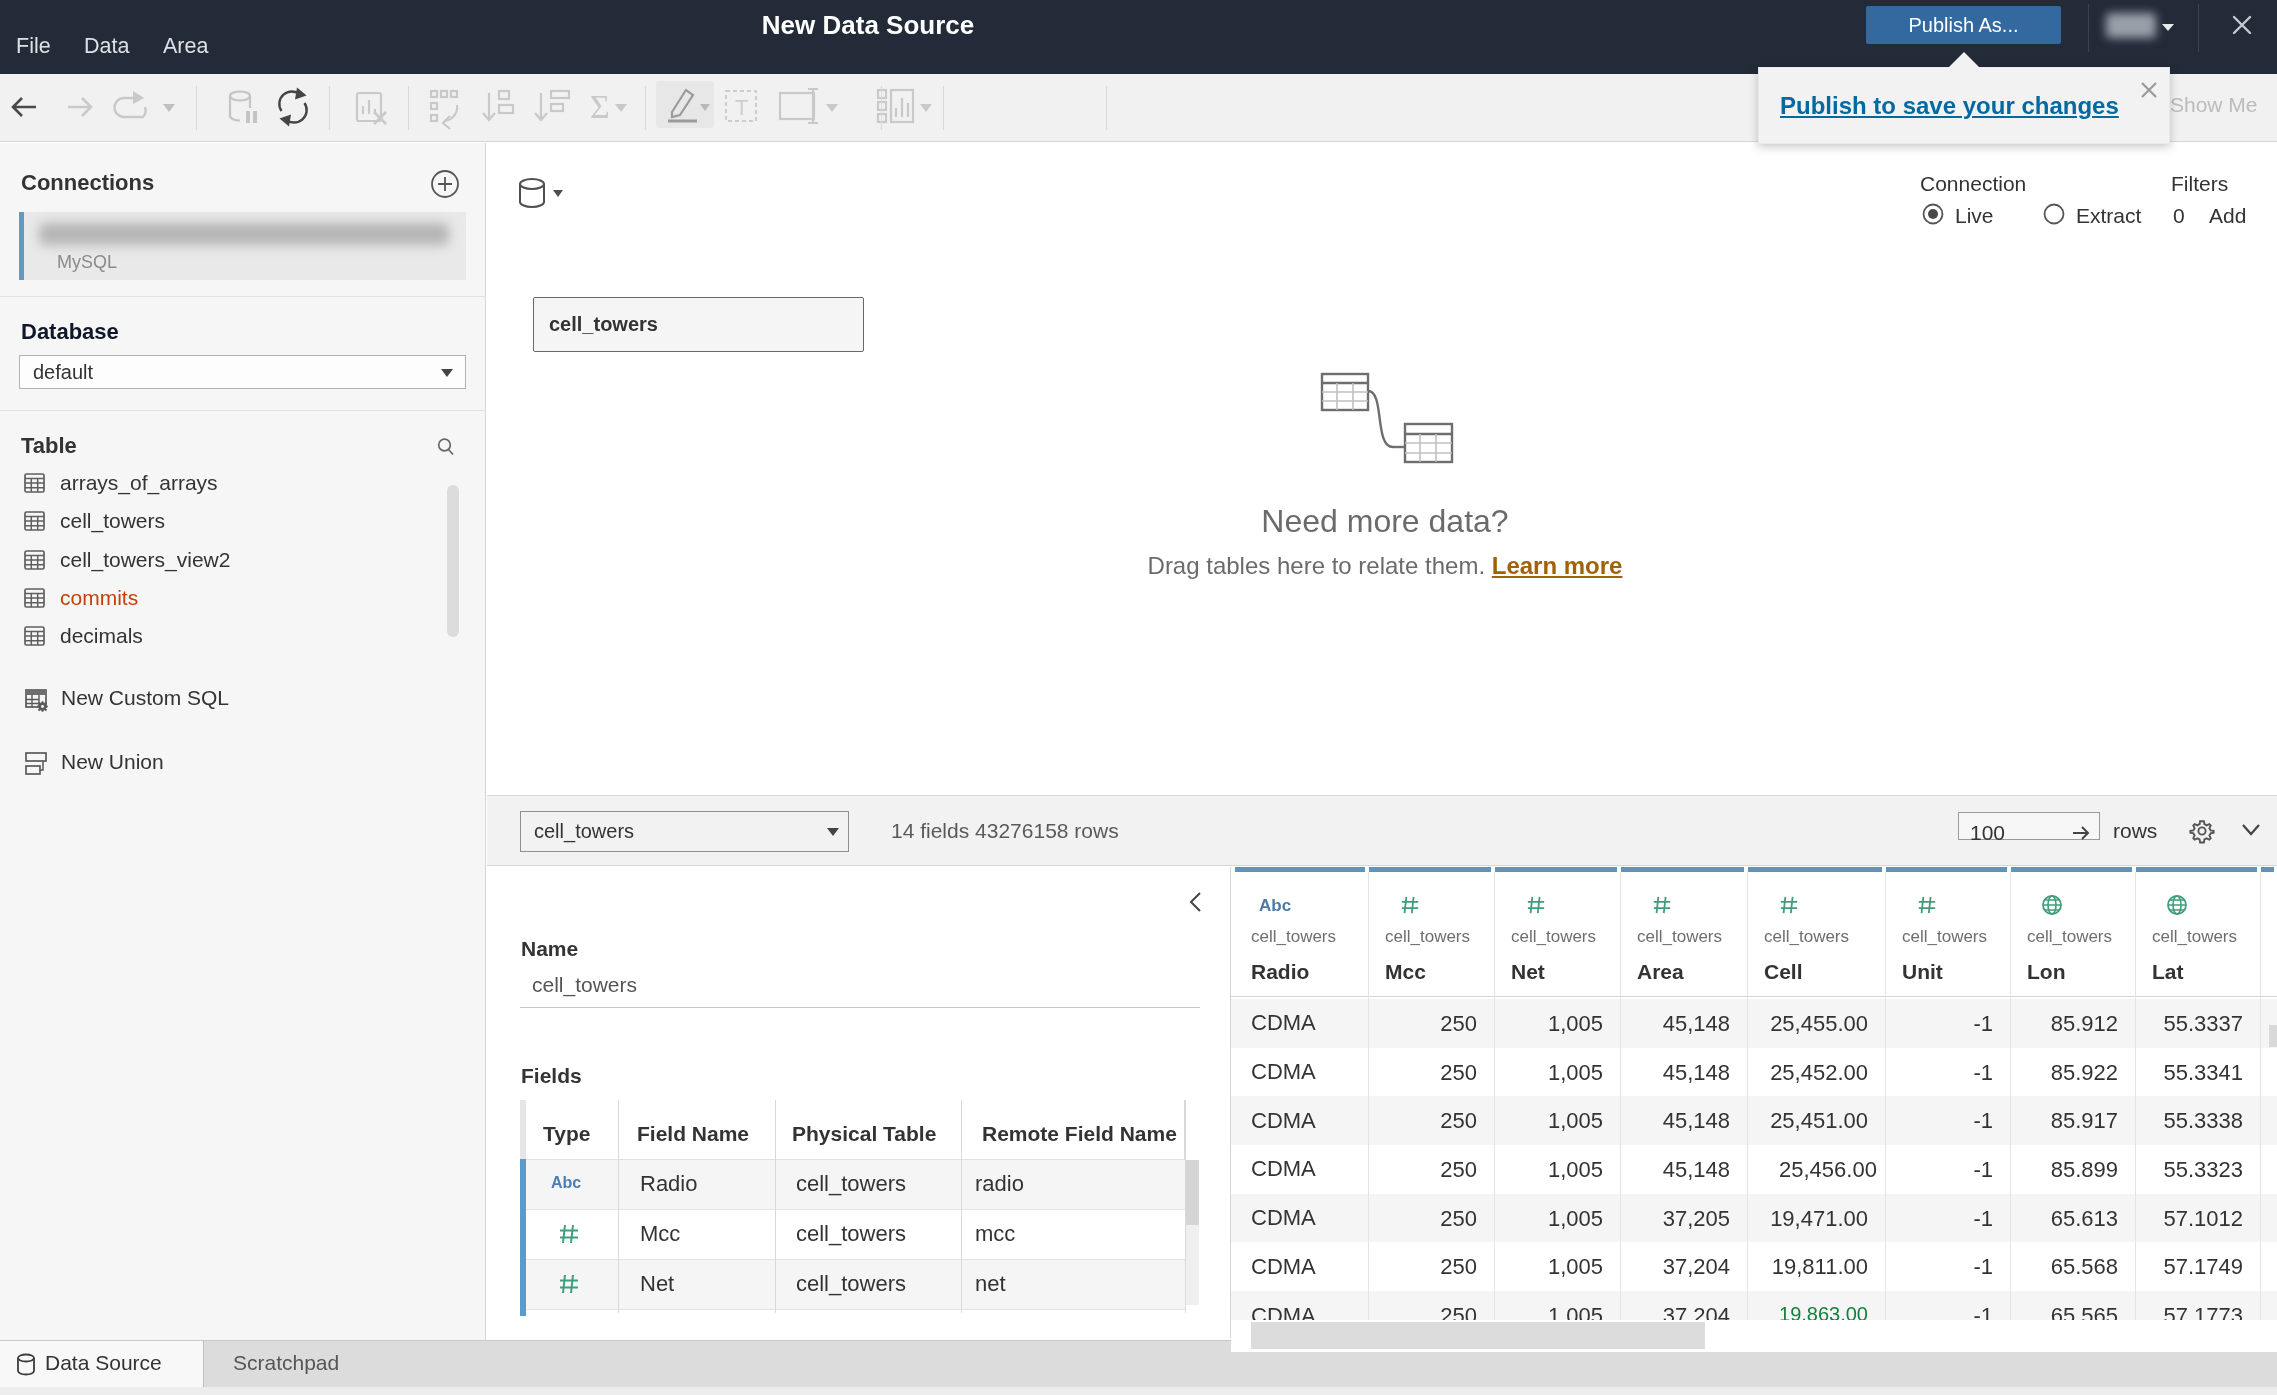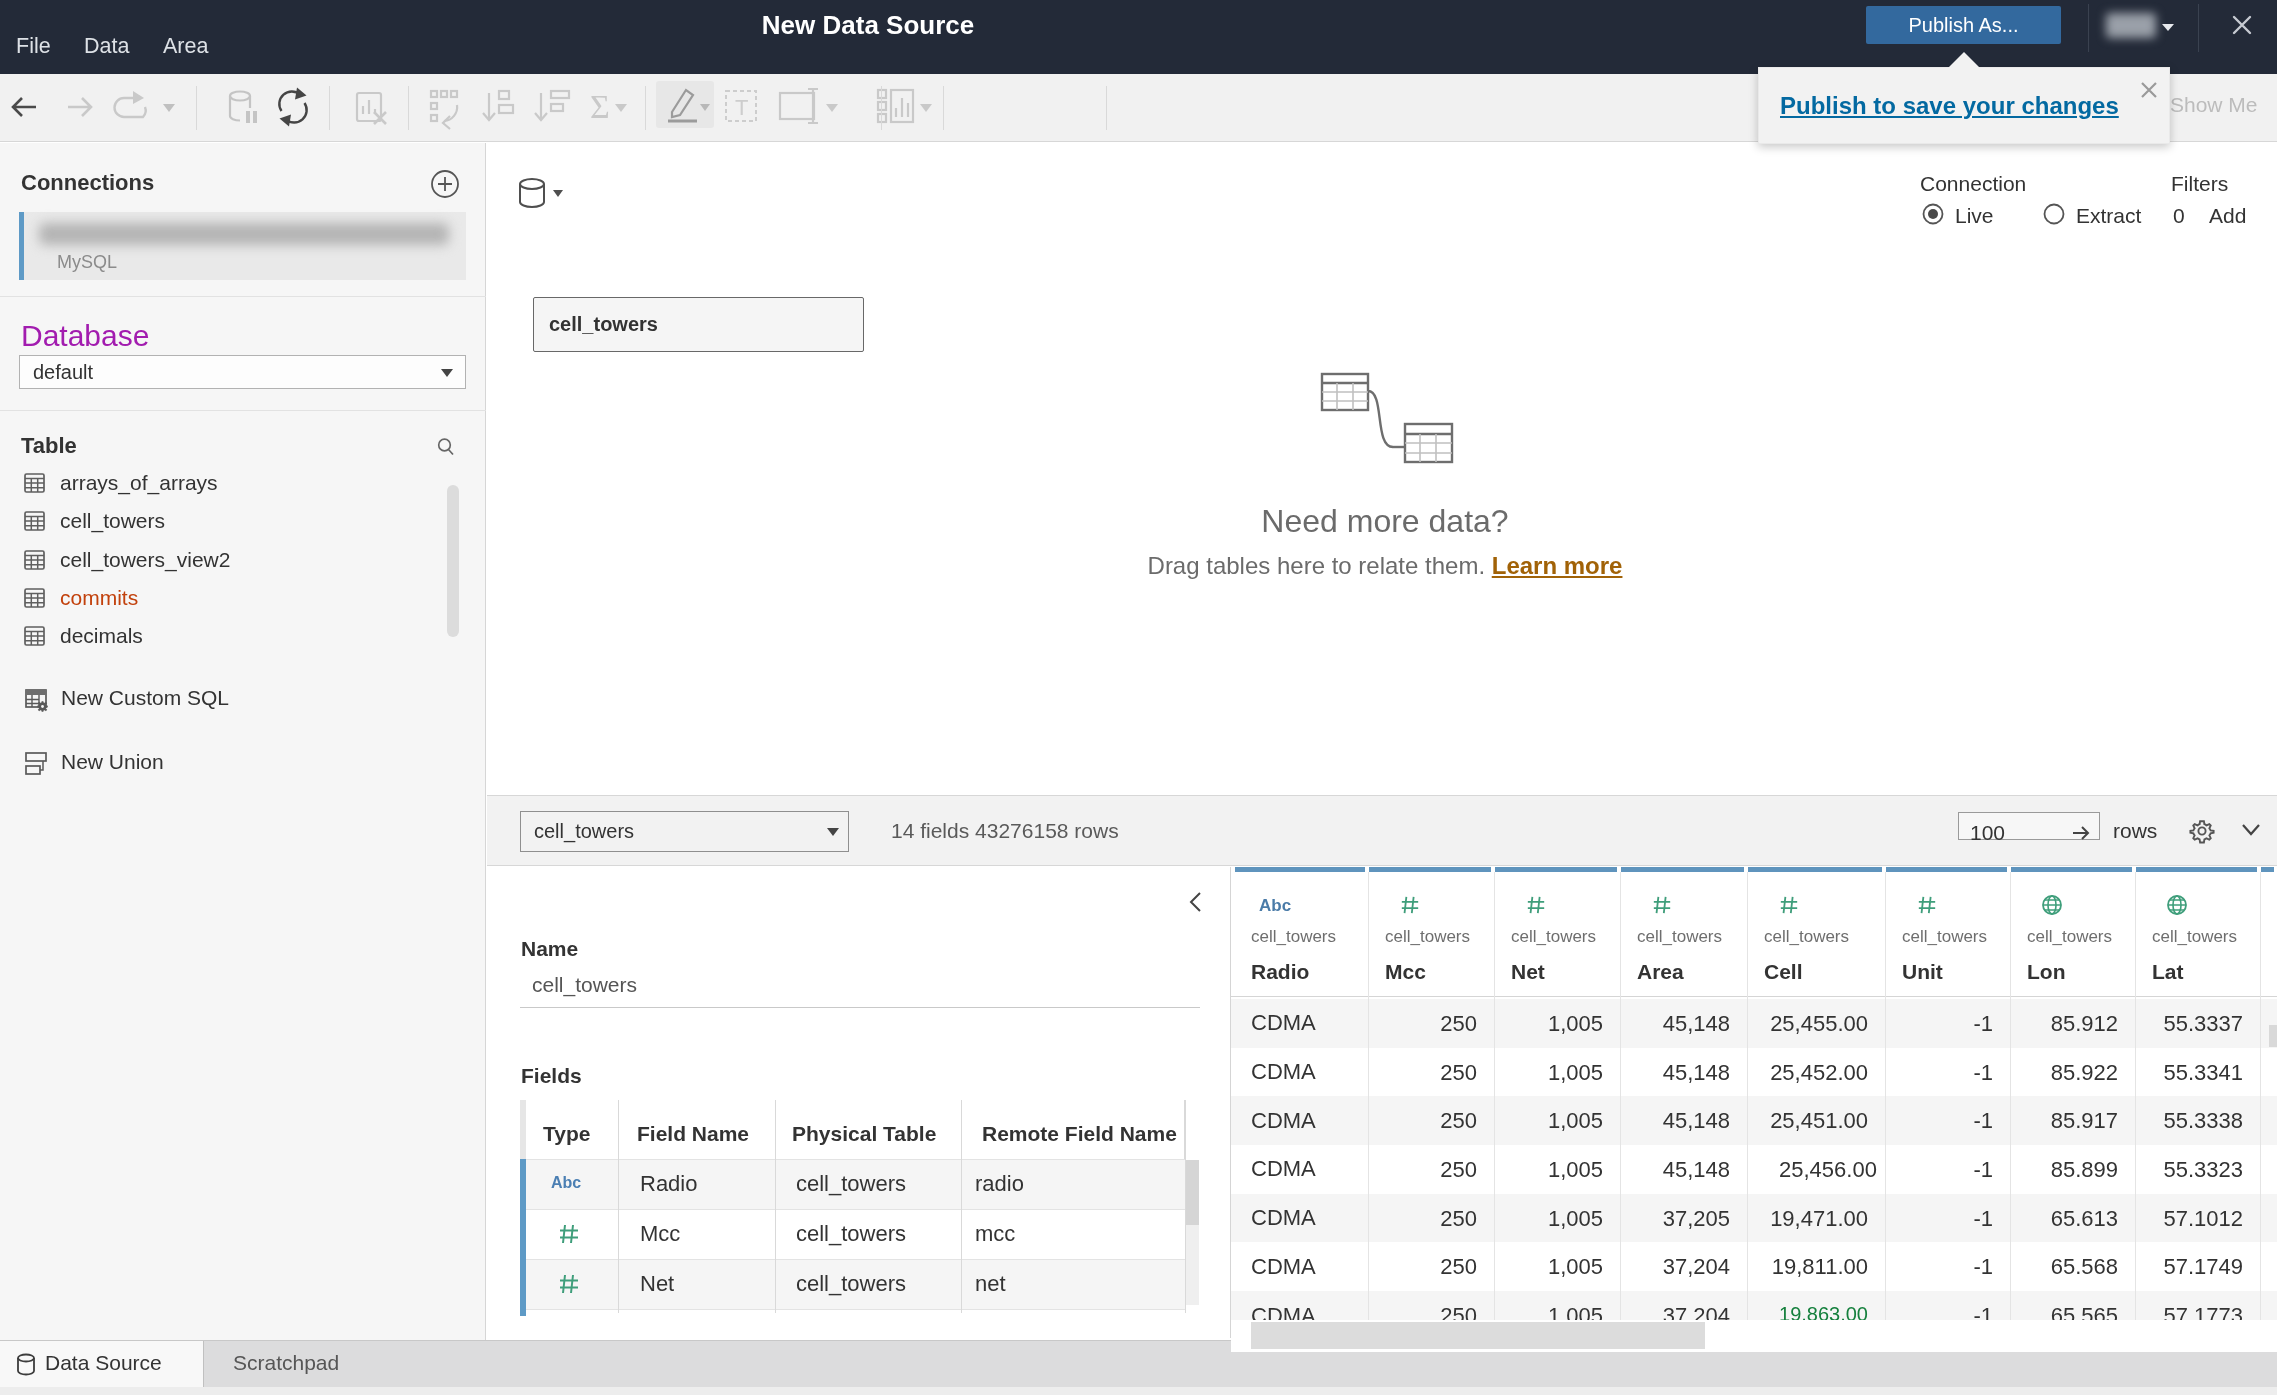--- a/index.html
+++ b/index.html
@@ -140,21 +140,21 @@
   <svg style="position:absolute; left:430px; top:26px;" width="30" height="30">
       <circle cx="15" cy="15" r="13" stroke="#555" stroke-width="1.8" fill="none"></circle>
       <path d="M15 8 L15 22 M8 15 L22 15" stroke="#555" stroke-width="1.8"></path>
     </svg>
   <div style="position:absolute; left:19px; top:69px; width:447px; height:68px; background:#e9e9e9;">
     <div style="position:absolute; left:0; top:0; width:5px; height:68px; background:#5e9ac6;"></div>
     <div style="position:absolute; left:20px; top:11px; width:410px; height:22px; background:#b4b4b4; border-radius:6px; filter:blur(6px);"></div>
     <div style="position:absolute; left:38px; top:40px; font-size:18px; color:#8b8b8b;">MySQL</div>
   </div>
   <div style="position:absolute; left:0; top:153px; width:486px; height:1px; background:#e2e2e2;"></div>
-  <div style="position:absolute; left:21px; top:176px; font-size:30px; font-weight:normal; color:#a21caf;">Database</div>
+  <div style="position:absolute; left:21px; top:176px; font-size:22px; font-weight:bold; color:#0f172a;">Database</div>
   <div style="position:absolute; left:19px; top:212px; width:447px; height:34px; background:#fdfdfd; border:1px solid #b2b2b2;">
     <div style="position:absolute; left:13px; top:5px; font-size:20px; color:#333;">default</div>
     <svg style="position:absolute; right:10px; top:11px;" width="16" height="12">
         <path d="M2 2 L14 2 L8 10 Z" fill="#444"></path>
       </svg>
   </div>
   <div style="position:absolute; left:0; top:267px; width:486px; height:1px; background:#e2e2e2;"></div>
   <div style="position:absolute; left:21px; top:290px; font-size:22px; font-weight:bold; color:#333;">Table</div>
   <svg style="position:absolute; left:436px; top:294px;" width="20" height="20">
       <circle cx="8.5" cy="8" r="5.8" stroke="#666" stroke-width="1.7" fill="none"></circle>

